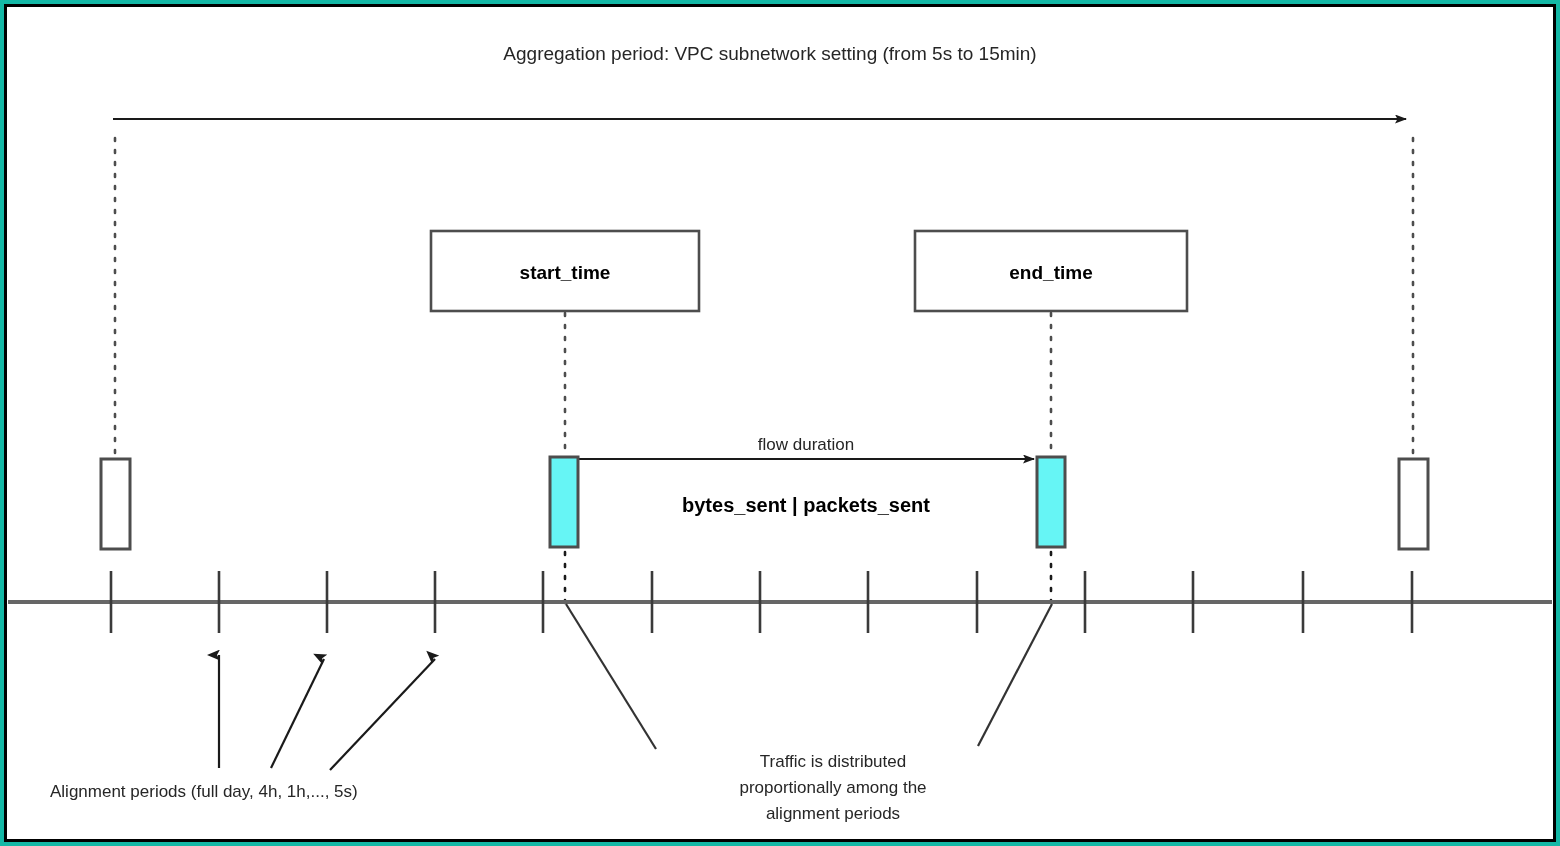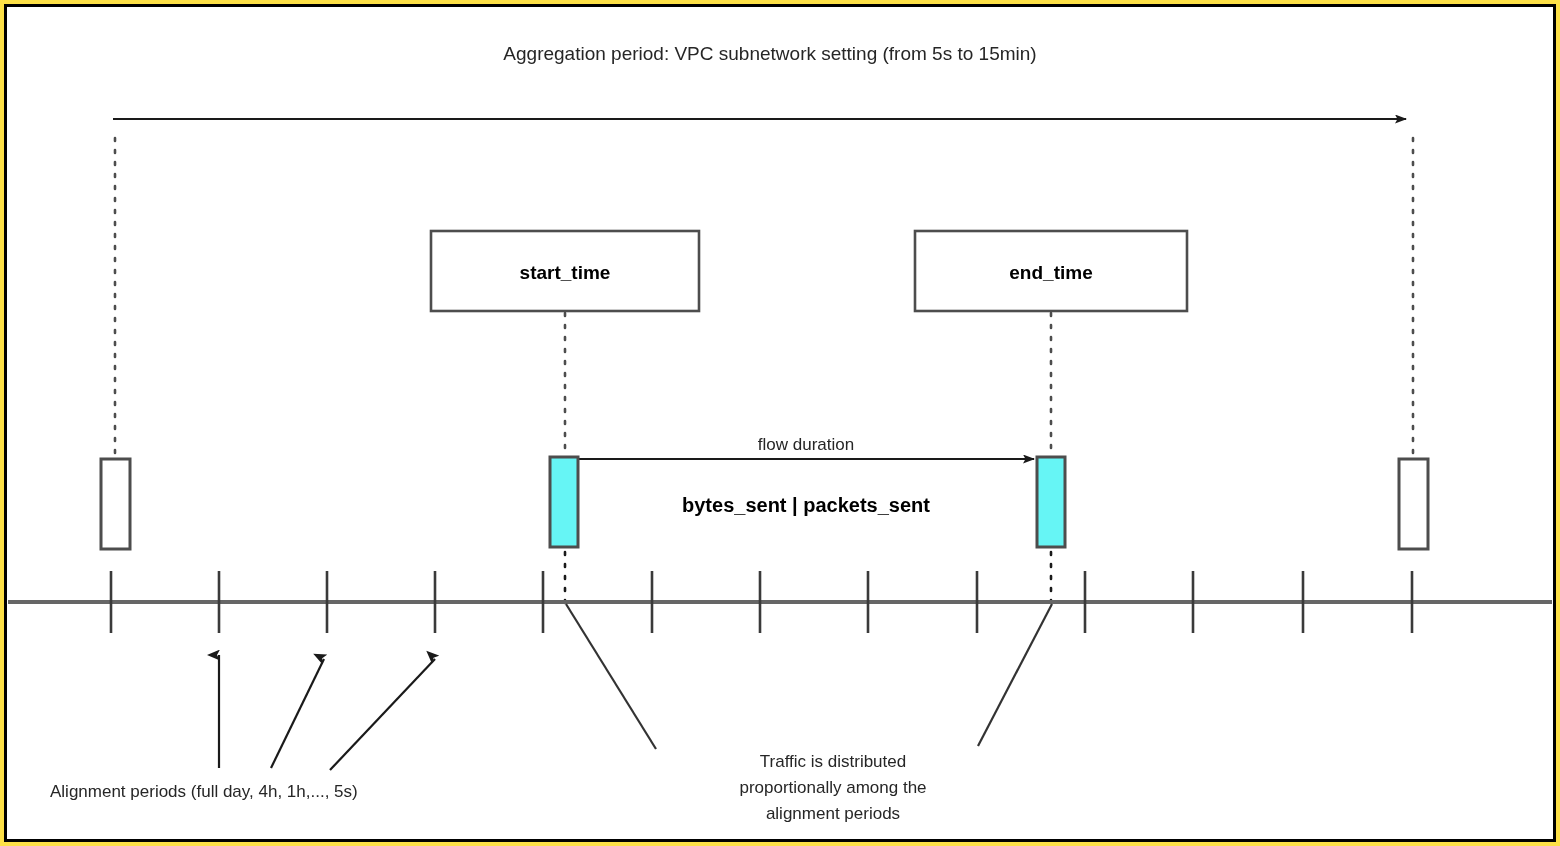--- a/index.html
+++ b/index.html
@@ -8,21 +8,21 @@
     background: #ffffff;
   }
   body {
     font-family: "Liberation Sans", sans-serif;
   }
   #diagram-frame {
     position: relative;
     width: 1560px;
     height: 846px;
     box-sizing: border-box;
-    background: #fde047;
+    background: #14b8a6;
     overflow: hidden;
   }
   #diagram-svg {
     position: absolute;
     top: 0;
     left: 0;
     width: 1560px;
     height: 846px;
     display: block;
   }

